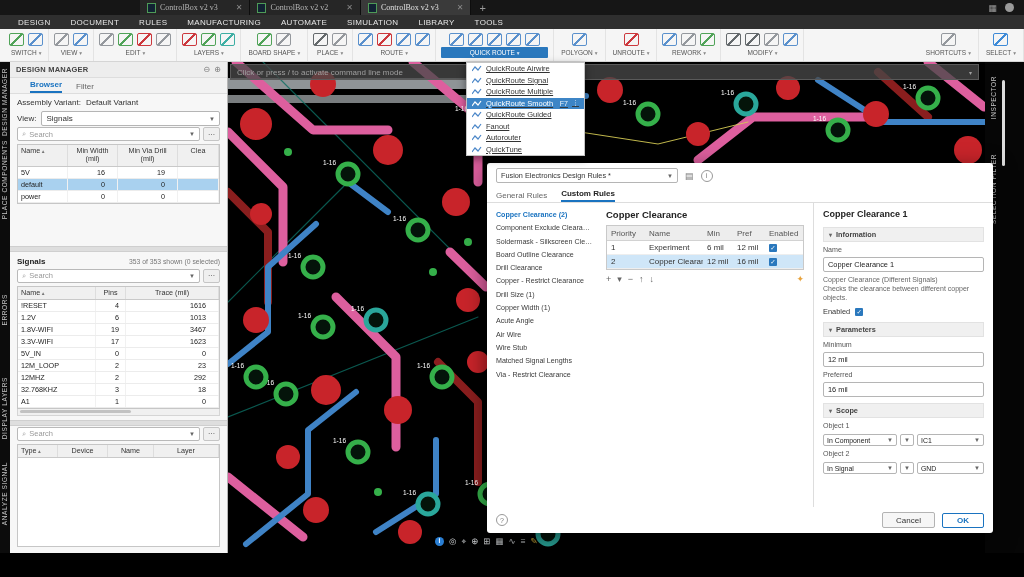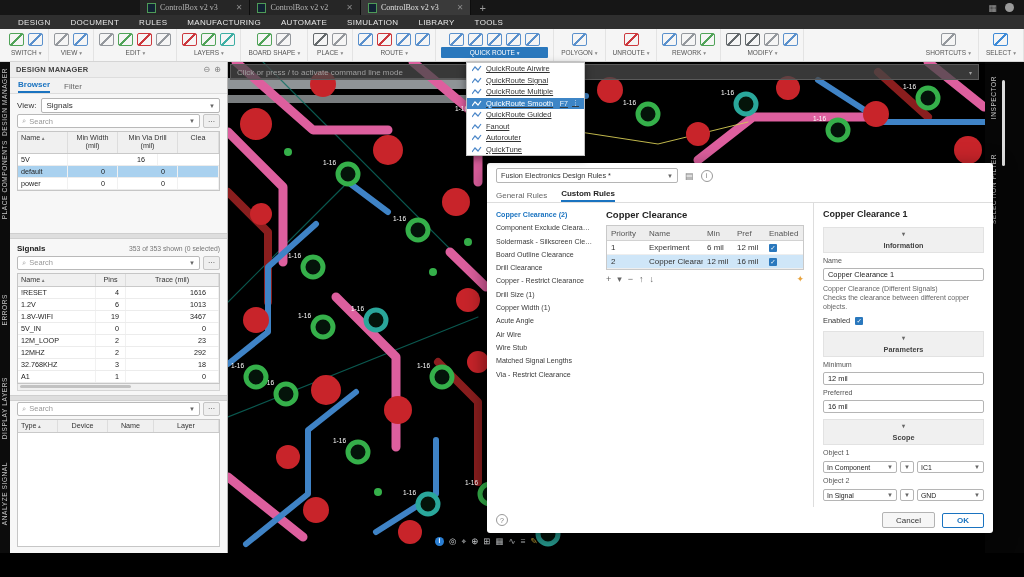--- a/index.html
+++ b/index.html
@@ -51,21 +51,21 @@
   .rail-label{position:absolute;writing-mode:vertical-rl;transform:rotate(180deg);font-size:6.5px;color:#c6c6c6;
               letter-spacing:.6px;white-space:nowrap;}
   .rail-thumb{position:absolute;left:17px;top:18px;width:3px;height:86px;background:#dcdcdc;border-radius:2px;}
 
   
   .panel{position:absolute;left:10px;top:62px;width:218px;bottom:24px;background:#f7f7f7;border-right:1px solid #b5b5b5;
          box-sizing:border-box;display:flex;flex-direction:column;font-size:8px;z-index:6;}
   .panel-head{height:15px;display:flex;align-items:center;padding:0 6px;gap:4px;background:#ededed;border-bottom:1px solid #ddd;}
   .panel-title{font-weight:bold;font-size:7.5px;color:#444;letter-spacing:.2px;flex:1;}
   .panel-head-ic{color:#777;font-size:8px;}
-  .panel-tabs{height:15px;display:flex;gap:14px;padding:0 8px;background:#f2f2f2;border-bottom:1px solid #ddd;align-items:flex-end;}
+  .panel-tabs{height:15px;display:flex;gap:14px;padding:0 20px;background:#f2f2f2;border-bottom:1px solid #ddd;align-items:flex-end;}
   .ptab{padding-bottom:2px;color:#666;font-size:8px;}
   .ptab.active{color:#1a73c0;border-bottom:2px solid #1a73c0;font-weight:bold;}
   .form-row{display:flex;align-items:center;gap:5px;padding:4px 7px 0;}
   .form-label{color:#333;}
   .selectbox{flex:1;height:13px;border:1px solid #b5b5b5;background:#fff;display:flex;align-items:center;
              justify-content:space-between;padding:0 4px;color:#333;border-radius:2px;}
   .chev{font-size:6px;color:#666;}
   .sec-head{display:flex;justify-content:space-between;align-items:baseline;padding:5px 7px 2px;}
   .sec-title{font-weight:bold;font-size:8px;color:#222;}
   .sec-count{font-size:6.8px;color:#777;}
@@ -124,21 +124,21 @@
   .rtbl-row>div{padding:2px 4px;white-space:nowrap;overflow:hidden;}
   .rtbl-row.selected{background:#cfe6f8;}
   .cb{width:8px;height:8px;background:#2a78bd;border-radius:1px;color:#fff;font-size:6.5px;line-height:8px;
       text-align:center;display:inline-block;}
   .rtbl-tools{display:flex;gap:6px;align-items:center;margin-top:4px;color:#666;font-size:9px;}
   .rtbl-tools .star{margin-left:auto;color:#e8a33d;}
   .rule-detail{width:180px;border-left:1px solid #ddd;padding:6px 9px;box-sizing:border-box;display:flex;
                flex-direction:column;gap:3px;overflow:hidden;}
   .rd-title{font-weight:bold;font-size:9px;color:#222;margin-bottom:2px;}
   .rd-sec{background:#f0f0f0;border:1px solid #e2e2e2;padding:2px 5px;font-weight:bold;font-size:7.3px;color:#444;
-          display:flex;gap:4px;align-items:center;margin-top:3px;flex-direction:column;}
+          display:flex;gap:4px;align-items:center;margin-top:3px;}
   .rd-label{font-size:7.1px;color:#555;margin-top:1px;}
   .rd-input{height:13px;border:1px solid #b5b5b5;background:#fff;display:flex;align-items:center;padding:0 4px;
             font-size:7.4px;color:#222;border-radius:2px;}
   .rd-desc{font-size:7px;color:#666;line-height:1.3;}
   .rd-enab{display:flex;gap:5px;align-items:center;font-size:7.4px;color:#333;margin-top:2px;}
   .rd-scope-row{display:flex;gap:3px;margin-top:1px;}
   .rd-sel{height:12px;border:1px solid #b5b5b5;background:#fff;display:flex;align-items:center;
           justify-content:space-between;padding:0 3px;font-size:6.9px;color:#222;border-radius:2px;box-sizing:border-box;}
   .dlg-foot{height:26px;display:flex;align-items:center;gap:7px;padding:0 9px;}
   .help-ic{width:10px;height:10px;border:1px solid #999;border-radius:50%;color:#777;font-size:7px;
@@ -518,20 +518,24 @@
       <span class="panel-title">DESIGN MANAGER</span>
       <span class="panel-head-ic">⊖</span>
       <span class="panel-head-ic">⊕</span>
     </div>
     <div class="panel-tabs">
         <span class="ptab active">Browser</span>
         <span class="ptab">Filter</span>
       </div>
 
     <div class="form-row">
+      <span class="form-label">Assembly Variant:</span>
+      <span>Default Variant</span>
+    </div>
+    <div class="form-row">
       <span class="form-label">View:</span>
       <span class="selectbox">
         <span>Signals</span>
         <span class="chev">▼</span>
       </span>
     </div>
 
     <div class="search-row">
       <span class="searchbox">
         <span>⌕</span>
@@ -540,21 +544,21 @@
       </span>
       <span class="more-btn">···</span>
     </div>
     <div class="tbl" id="nc-table">
         <div class="tbl-head" style="grid-template-columns: 50px 50px 60px 1fr;">
           <div>Name<span class="sortic"> ▴</span></div>
           <div>Min Width (mil)</div>
           <div>Min Via Drill (mil)</div>
           <div>Clea</div>
         </div>
-        <div class="tbl-row" style="grid-template-columns: 50px 50px 60px 1fr; gap: 40px;">
+        <div class="tbl-row" style="grid-template-columns: 50px 50px 60px 1fr;">
           <div>5V</div>
           <div class="num">16</div>
           <div class="num">19</div>
           <div></div>
         </div>
         <div class="tbl-row selected" style="grid-template-columns: 50px 50px 60px 1fr;">
           <div>default</div>
           <div class="num">0</div>
           <div class="num">0</div>
           <div></div>
@@ -594,20 +598,25 @@
         </div>
         <div class="tbl-row" style="grid-template-columns: 78px 30px 1fr;">
           <div>1.2V</div>
           <div class="num" style="padding-right: 6px;">6</div>
           <div class="num">1013</div>
         </div>
         <div class="tbl-row" style="grid-template-columns: 78px 30px 1fr;">
           <div>1.8V-WIFI</div>
           <div class="num" style="padding-right: 6px;">19</div>
           <div class="num">3467</div>
+        </div>
+        <div class="tbl-row" style="grid-template-columns: 78px 30px 1fr;">
+          <div>3.3V-WIFI</div>
+          <div class="num" style="padding-right: 6px;">17</div>
+          <div class="num">1623</div>
         </div>
         <div class="tbl-row" style="grid-template-columns: 78px 30px 1fr;">
           <div>5V_IN</div>
           <div class="num" style="padding-right: 6px;">0</div>
           <div class="num">0</div>
         </div>
         <div class="tbl-row" style="grid-template-columns: 78px 30px 1fr;">
           <div>12M_LOOP</div>
           <div class="num" style="padding-right: 6px;">2</div>
           <div class="num">23</div>

